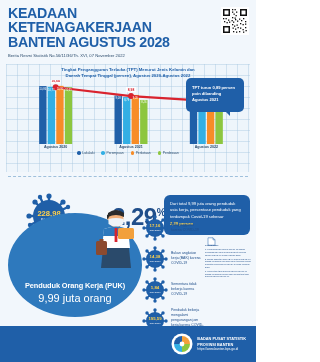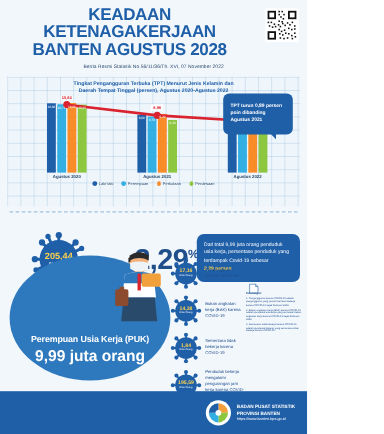--- a/index.html
+++ b/index.html
@@ -4,21 +4,21 @@
 <style>
   * { margin:0; padding:0; box-sizing:border-box; }
   body {
     width:256px; height:362px; overflow:hidden;
     font-family:"Liberation Sans", sans-serif;
     background:#ffffff;
   }
   .page { position:relative; width:256px; height:362px; background:#f2f7fc; }
 
   
-  .header { position:relative; padding:6px 8px 3px 8px; background:#f2f7fc;text-align:center; }
+  .header { position:relative; padding:6px 8px 3px 8px; background:#f2f7fc; }
   .title-main {
     font-size:14.2px; font-weight:bold; color:#1f5fa8; line-height:1.02;
     letter-spacing:-0.3px; width:200px;
   }
   .title-sub {
     font-size:4.1px; color:#2a4a6b; margin-top:3.5px; letter-spacing:0.05px;
   }
   .qr {
     position:absolute; right:7px; top:7px; width:28px; height:28px;
     background:#ffffff; padding:1px;
@@ -103,21 +103,21 @@
   }
 
   
   .puk {
     position:absolute; left:8px; top:213px; width:134px; height:104px;
     background:#2e79bd; border-radius:50%;
     display:flex; flex-direction:column; align-items:center; justify-content:flex-end;
     padding-bottom:13px; color:#ffffff; overflow:hidden;
   }
   .puk-l1 { font-size:7.4px; font-weight:bold; letter-spacing:-0.1px; }
-  .puk-l2 { font-size:13px; font-weight:bold; margin-top:2px; }
+  .puk-l2 { font-size:11px; font-weight:normal; margin-top:2px; }
 
   .person2 { position:absolute; left:92px; top:208px; width:48px; height:60px; }
 
   
   .breakdown { position:absolute; left:142px; top:212px; width:62px; }
   .bd-row { display:flex; align-items:center; gap:3px; height:31px; }
   .bd-ico { position:relative; width:26px; height:26px; flex:none; }
   .bd-ico .c {
     position:absolute; left:4px; top:4px; width:18px; height:18px;
     border-radius:50%; background:#1f5fa8;
@@ -333,21 +333,21 @@
             <circle cx="37" cy="37" r="2.6"></circle>
           <circle cx="37" cy="9" r="2.6"></circle>
             <circle cx="9" cy="37" r="2.6"></circle>
           <circle cx="14" cy="4" r="2.2"></circle>
             <circle cx="32" cy="42" r="2.2"></circle>
           <circle cx="42" cy="14" r="2.2"></circle>
             <circle cx="4" cy="32" r="2.2"></circle>
         </g>
       </svg>
       <div class="core">
-        <b>205,44</b>
+        <b>228,98</b>
         <i>Ribu Orang</i>
       </div>
     </div>
 
     <div class="person">
       <svg viewBox="0 0 42 44">
         <ellipse cx="21" cy="13" rx="8" ry="9" fill="#f2b07a"></ellipse>
         <path d="M13 6 Q21 0 29 6 L29 10 Q21 6 13 10 Z" fill="#2b2b2b"></path>
         <path d="M13 13 Q21 11 29 13 L29 18 Q21 23 13 18 Z" fill="#eef3f7"></path>
         <path d="M10 24 Q21 19 32 24 L35 44 L7 44 Z" fill="#2e79bd"></path>
@@ -362,21 +362,21 @@
       <span>2,29</span><sup>%</sup>
     </div>
 
     <div class="infobox">
       <span>Dari total 9,99 juta orang penduduk usia kerja, persentase penduduk yang terdampak Covid-19 sebesar</span>
       <span class="hl">2,29 persen</span>
     </div>
   </div>
 
   <div class="puk">
-    <div class="puk-l1">Perempuan Usia Kerja (PUK)</div>
+    <div class="puk-l1">Penduduk Orang Kerja (PUK)</div>
     <div class="puk-l2">9,99 juta orang</div>
   </div>
 
   <div class="person2">
     <svg viewBox="0 0 48 60">
       <ellipse cx="24" cy="11" rx="7.5" ry="8.5" fill="#f2b07a"></ellipse>
       <path d="M16 5 Q24 -1 32 5 L32 9 Q24 5 16 9 Z" fill="#2b2b2b"></path>
       <path d="M16.5 11 Q24 9 31.5 11 L31.5 16 Q24 21 16.5 16 Z" fill="#eef3f7"></path>
       <path d="M12 21 Q24 16 36 21 L38 40 L10 40 Z" fill="#ffffff"></path>
       <path d="M12 21 Q24 16 36 21 L37 28 L11 28 Z" fill="#2e79bd"></path>

